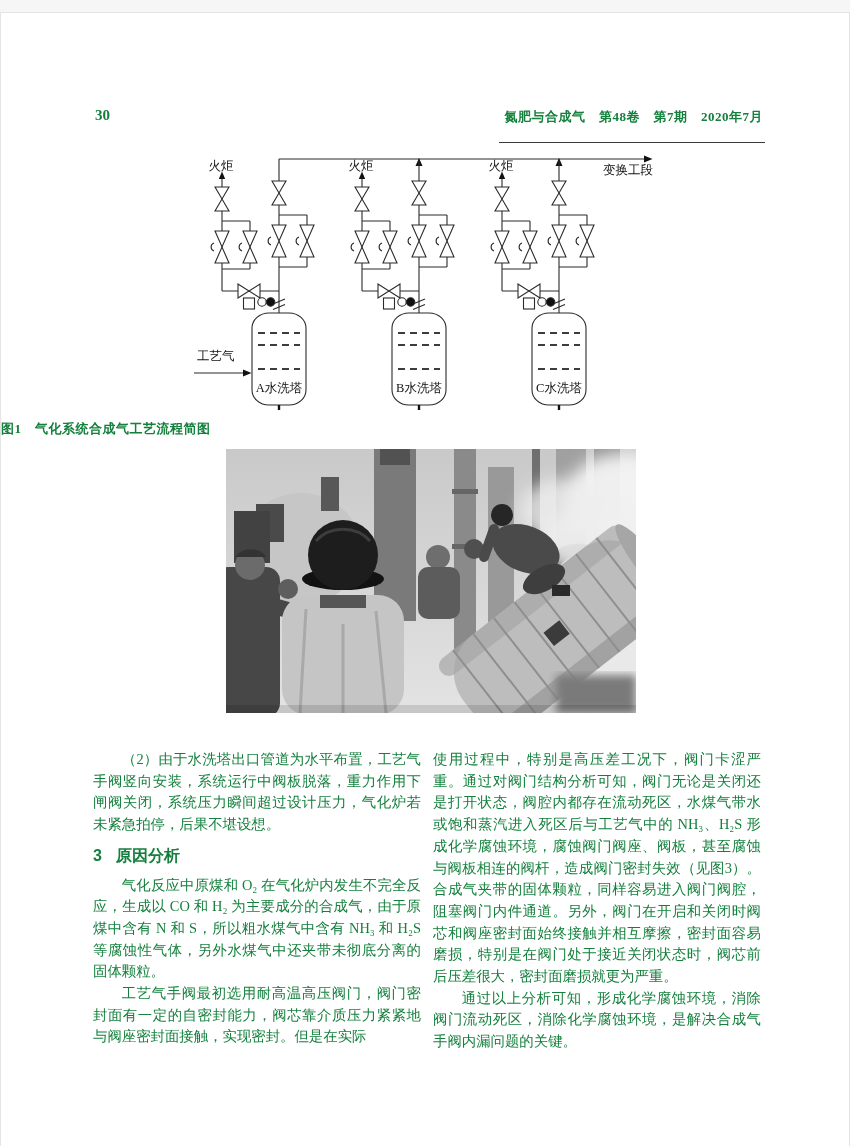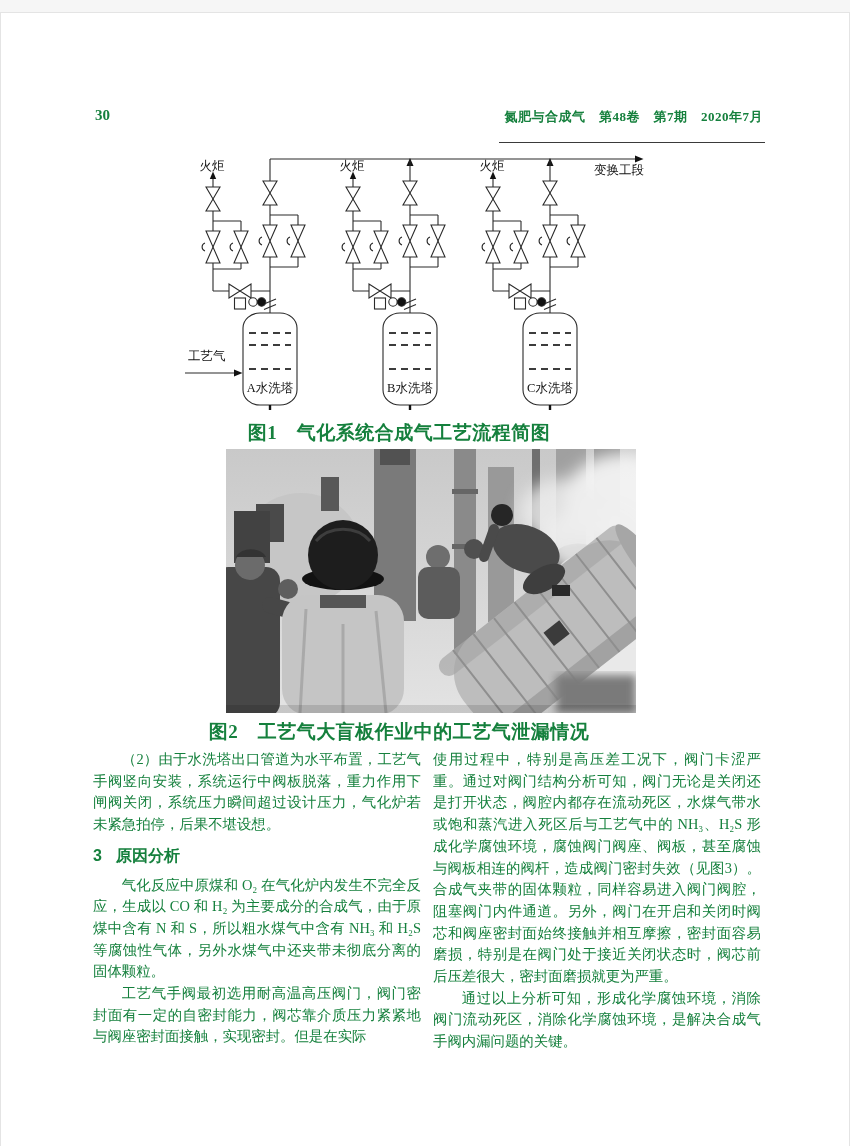--- a/index.html
+++ b/index.html
@@ -6,23 +6,23 @@
   .page{
     position:relative;width:850px;height:1146px;margin:12px auto;
     background:#ffffff;border:1px solid #e4e4e4;box-sizing:border-box;
     font-family:"Liberation Serif","DejaVu Serif",serif;color:#15803d;
     overflow:hidden;
   }
   .hdr-row{position:absolute;top:94px;left:92px;right:84px;height:24px;}
   .page-num{position:absolute;left:2px;top:0;font-size:15px;font-weight:700;}
   .journal{position:absolute;right:0;top:1px;font-size:13px;font-weight:600;
     letter-spacing:.5px;border-bottom:1.6px solid #3a3a3a;padding:0 2px 16px 6px;}
-  .fig1{position:absolute;left:184px;top:138px;width:472px;height:272px;}
-  .fig-caption{position:absolute;left:0;width:796px;text-align:center;
-    font-size:19px;font-weight:700;letter-spacing:.5px;}
+  .fig1{position:absolute;left:193px;top:138px;width:472px;height:272px;}
+  .fig-caption{position:absolute;left:0;width:796px;
+    font-size:13px;font-weight:700;letter-spacing:.5px;}
   #cap1{top:407px;}
   #cap2{top:706px;}
   .photo{position:absolute;left:225px;top:436px;width:410px;height:264px;
     background:#cfcfcf;overflow:hidden;}
   .cols{position:absolute;left:92px;top:736px;width:668px;display:flex;gap:12px;}
   .col{width:328px;font-size:14.4px;line-height:21.7px;text-align:justify;
     text-justify:inter-ideograph;}
   .col p{margin:0;text-indent:2em;}
   .col p.cont{text-indent:0;}
   .sec-heading{font-size:16px;font-weight:700;margin:9px 0 8px 0;
@@ -206,21 +206,20 @@
         <rect x="94" y="146" width="46" height="13" fill="#555"></rect>
         <ellipse cx="117" cy="130" rx="41" ry="11" fill="#121212"></ellipse>
         <circle cx="117" cy="106" r="35" fill="#1d1d1d"></circle>
         <path d="M90,92 A34,30 0 0 1 144,92" stroke="#3d3d3d" stroke-width="3" fill="none"></path>
       </g>
       <rect x="330" y="226" width="80" height="38" fill="#7a7a7a" filter="url(#blur4)"></rect>
       <rect x="0" y="256" width="410" height="8" fill="#000" opacity="0.12"></rect>
     </svg>
   </div>
 
-  <div class="fig-caption" id="cap2">图2　工艺气大盲板作业中的工艺气泄漏情况</div>
 
   <div class="cols">
     <div class="col">
       <p>（2）由于水洗塔出口管道为水平布置，工艺气手阀竖向安装，系统运行中阀板脱落，重力作用下闸阀关闭，系统压力瞬间超过设计压力，气化炉若未紧急拍停，后果不堪设想。</p>
       <div class="sec-heading">
         <span class="num">3</span><span>原因分析</span>
       </div>
       <p>气化反应中原煤和 O₂ 在气化炉内发生不完全反应，生成以 CO 和 H₂ 为主要成分的合成气，由于原煤中含有 N 和 S，所以粗水煤气中含有 NH₃ 和 H₂S 等腐蚀性气体，另外水煤气中还夹带未彻底分离的固体颗粒。</p>
       <p>工艺气手阀最初选用耐高温高压阀门，阀门密封面有一定的自密封能力，阀芯靠介质压力紧紧地与阀座密封面接触，实现密封。但是在实际</p>
     </div>

